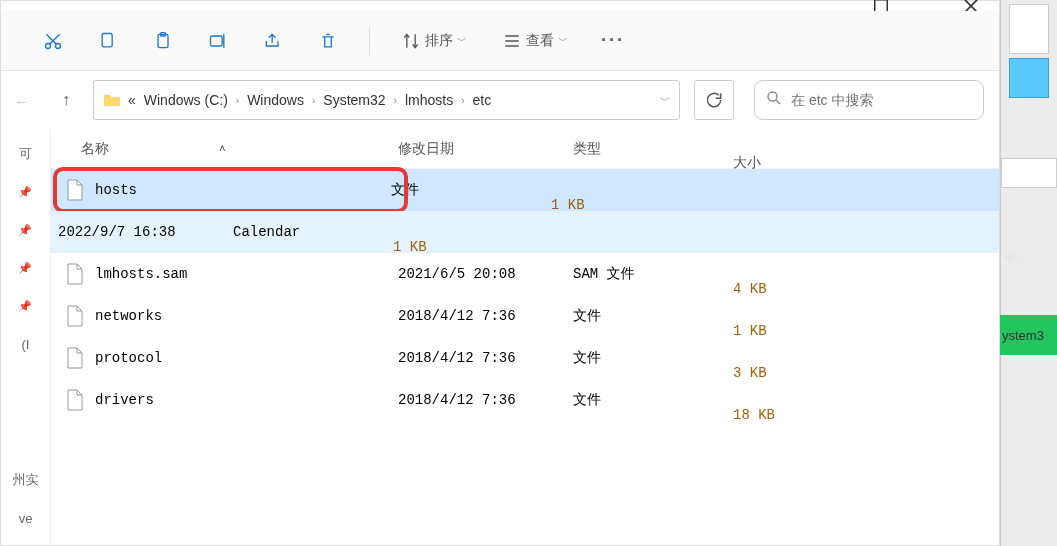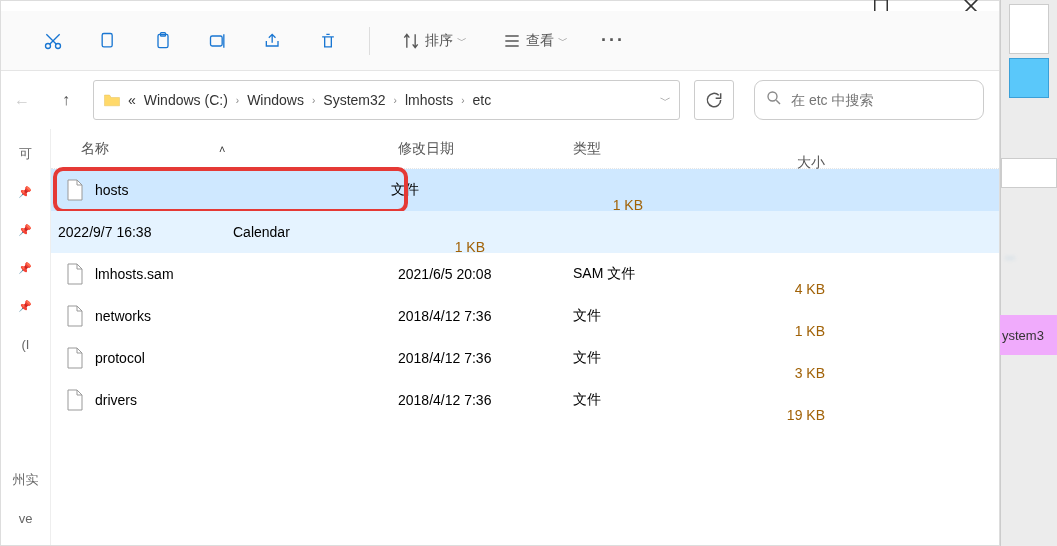--- a/index.html
+++ b/index.html
@@ -20,42 +20,42 @@
 .crumb { color: #333; padding: 4px 2px; cursor: pointer; }
 .crumb-sep { color: #888; font-size: 10px; padding: 0 2px; }
 .refreshbox { width: 40px; height: 40px; border: 1px solid #ccc; border-radius: 3px; display: flex; align-items: center; justify-content: center; color: #555; cursor: pointer; margin-left: 4px; }
 .searchbox { width: 230px; height: 40px; border: 1px solid #ccc; border-radius: 9px; display: flex; align-items: center; padding: 0 10px; gap: 8px; margin-left: 10px; }
 .searchbox .sico { color: #888; font-size: 16px; }
 .searchbox input { border: none; outline: none; flex: 1; color: #888; font-size: 14px; background: transparent; }
 .body { flex: 1; display: flex; overflow: hidden; }
 .sidebar { width: 50px; background: #fff; border-right: 1px solid #eee; padding-top: 6px; }
 .side-item { height: 38px; display: flex; align-items: center; justify-content: center; color: #666; font-size: 13px; gap: 4px; }
 .side-item .pin { color: #888; font-size: 11px; }
-.content { flex: 1; display: flex; flex-direction: column; }
+.content { flex: 1; display: flex; flex-direction: column; font-family: Liberation Mono, monospace; }
 .colheader { height: 40px; display: flex; align-items: center; border-bottom: 1px dotted #e5e5e5; color: #555; font-size: 14px; }
 .col-name { width: 340px; padding-left: 30px; display: flex; align-items: center; gap: 60px; }
 .col-name .sortarr { font-size: 11px; color: #333; margin-left: 50px; }
 .col-date { width: 175px; margin-left: 7px; }
 .col-type { width: 160px; }
-.col-size { width: 100px; text-align: right; padding-right: 8px; margin-top: 29px; }
+.col-size { width: 100px; padding-right: 8px; margin-top: 29px; }
 .filelist { flex: 1; }
 .row { height: 42px; display: flex; align-items: center; position: relative; }
 .row .col-name { padding-left: 14px; display: flex; align-items: center; gap: 10px; }
 .row .fico { width: 20px; height: 24px; display: flex; align-items: center; justify-content: center; }
 .row.sel { background: #cfe8ff; }
 .row.hov { background: #e5f3ff; }
 .row .col-size { color: #a16207; }
 .redbox { position: absolute; left: 2px; top: -2px; width: 355px; height: 46px; border: 4px solid #e53935; border-radius: 10px; pointer-events: none; }
 .rightstrip { position: absolute; right: 0; top: 0; width: 57px; height: 546px; background: #ececec; border-left: 1px solid #ccc; }
 .rightstrip .thumb { margin: 4px auto; width: 40px; height: 50px; background: #fff; border: 1px solid #ccc; }
 .rightstrip .thumb2 { margin: 4px auto; width: 40px; height: 40px; background: #5ac8fa; border: 1px solid #3aa0d8; }
 .rightstrip .tabbar { margin-top: 60px; height: 30px; background: #ddd; display: flex; }
 .rightstrip .tab { flex: 1; background: #fff; border: 1px solid #ccc; }
 .rightstrip .blurtext { margin: 60px 4px; font-size: 12px; color: rgba(0,120,200,0.5); filter: blur(2px); }
-.rightstrip .greenbox { position: absolute; top: 315px; right: 0; width: 57px; height: 40px; background: #f0abfc; color: #333; font-size: 13px; display: flex; align-items: center; padding-left: 2px; overflow: hidden; }
+.rightstrip .greenbox { position: absolute; top: 315px; right: 0; width: 57px; height: 40px; background: #22c55e; color: #333; font-size: 13px; display: flex; align-items: center; padding-left: 2px; overflow: hidden; }
 
 .svg-ico { width: 20px; height: 20px; }
 </style>
 </head>
 <body>
 
 <div class="window">
 
   <div class="titlebar">
     <div class="sysbtn" style="margin-right:20px;">
@@ -279,21 +279,21 @@
             <span class="fico">
               <svg width="18" height="22" viewBox="0 0 18 22">
                   <path d="M2 1 h9 l5 5 v15 h-14 z" fill="#fff" stroke="#999" stroke-width="1"></path>
                   <path d="M11 1 v5 h5" fill="none" stroke="#999" stroke-width="1"></path>
                 </svg>
             </span>
             <span>drivers</span>
           </div>
           <div class="col-date">2018/4/12 7:36</div>
           <div class="col-type">文件</div>
-          <div class="col-size">19 KB</div>
+          <div class="col-size">18 KB</div>
         </div>
 
       </div>
     </div>
   </div>
 </div>
 
 <div class="rightstrip">
   <div class="thumb"></div>
   <div class="thumb2"></div>

